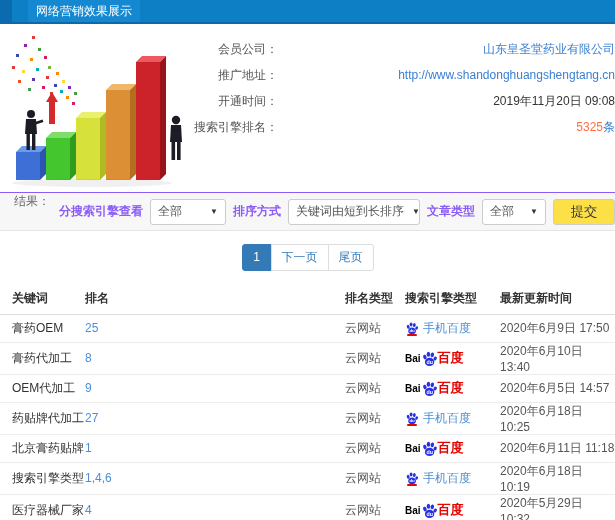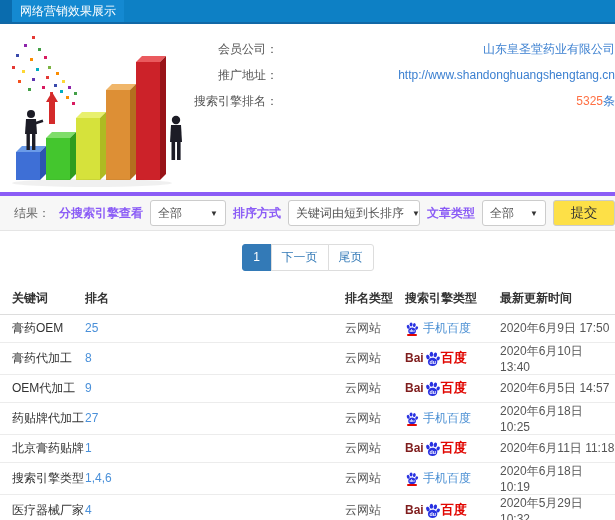--- a/index.html
+++ b/index.html
@@ -2,37 +2,37 @@
 <html><head>
 <meta charset="utf-8">
 <style>
   * { margin:0; padding:0; box-sizing:border-box; }
   html,body { width:615px; height:520px; overflow:hidden; background:#fff;
     font-family:"Liberation Sans","DejaVu Sans",sans-serif; font-size:12px; color:#333; }
 
   
   .topbar { position:relative; height:24px; background:#0d80c5; border-bottom:2px solid #1168a6; }
   .topbar::before { content:""; position:absolute; left:0; top:0; width:12px; height:22px; background:#0a6cae; }
-  .topbar .tab { position:absolute; left:12px; top:0; height:22px; line-height:22px;
+  .topbar .tab { position:absolute; left:28px; top:0; height:22px; line-height:22px;
     padding:0 8px; background:#1489d1; color:#fff; font-size:12px; }
 
   
   .top-section { display:flex; height:168px; }
   .illustration { width:190px; height:160px; margin:6px 0 0 2px; flex:0 0 auto; }
   .info-form { flex:1; padding-top:12px; }
   .info-row { height:26px; display:flex; align-items:center;justify-content:space-between; }
   .info-label { width:86px; text-align:right; color:#555; flex:0 0 auto; }
   .info-value { margin-left:10px; }
   a.link { color:#3a7fd0; text-decoration:none; }
   .rank-num { color:#ff7043; }
   .rank-suffix { color:#3a7fd0; }
 
   
-  .filter-bar { height:39px; background:#f7f7f7; border-top:4px solid #8b5cf6; border-bottom:1px solid #e5e5e5;
-    display:flex; align-items:center; padding-left:14px; }
+  .filter-bar { height:39px; background:#f7f7f7; border-top:1px solid #8b5cf6; border-bottom:1px solid #e5e5e5;
+    display:flex; padding-left:14px; }
   .result-label { color:#666; }
   .filter-right { margin-left:auto; display:flex; align-items:center; gap:7px; }
   .filter-label { font-weight:bold; color:#8b5cf6; white-space:nowrap; }
   .fake-select { height:26px; background:#fff; border:1px solid #ccc; border-radius:3px;
     display:flex; align-items:center; padding:0 7px; color:#555; white-space:nowrap; }
   .fake-select .arrow { margin-left:auto; padding-left:8px; font-size:8px; color:#333; }
   .sel-engine { width:76px; }
   .sel-sort  { width:132px; }
   .sel-article { width:64px; }
   .submit-btn { height:26px; min-width:62px; background:#fde047; border:1px solid #ccc; border-radius:3px;
@@ -55,21 +55,21 @@
   .col-engine { width:98px; } .col-time { width:120px; }
   th.c-kw, td.c-kw { padding-left:12px; color:#333; }
   td.c-kw { color:#333; }
   a.rank-link { color:#4a90d9; text-decoration:none; }
   td.c-time { padding-left:5px; } th.c-time { padding-left:5px; }
   th.c-engine, td.c-engine { padding-left:8px; }
   th.c-rtype, td.c-rtype { padding-left:8px; }
 
   
   .engine-box { display:flex; align-items:center; }
-  .bd-bai { color:#7f1d1d; font-weight:bold; font-size:12px; letter-spacing:0; }
+  .bd-bai { color:#000000; font-weight:bold; font-size:10px; letter-spacing:0; }
   .bd-du { color:#e10601; font-weight:bold; font-size:13px; }
   .mb-label { color:#4a8fd3; margin-left:4px; }
   .mb-icon { position:relative; display:inline-flex; flex-direction:column; align-items:center; }
   .mb-underline { width:10px; height:2px; background:#e10601; margin-top:-1px; border-radius:1px; }
 </style>
 </head>
 <body>
 
 <div class="topbar">
   <div class="tab">网络营销效果展示</div>
@@ -158,20 +158,24 @@
   <div class="info-form">
     <div class="info-row">
       <span class="info-label">会员公司：</span>
       <a class="link info-value" href="#">山东皇圣堂药业有限公司</a>
     </div>
     <div class="info-row">
       <span class="info-label">推广地址：</span>
       <a class="link info-value" href="#">http://www.shandonghuangshengtang.cn</a>
     </div>
     <div class="info-row">
+      <span class="info-label">开通时间：</span>
+      <span class="info-value">2019年11月20日 09:08</span>
+    </div>
+    <div class="info-row">
       <span class="info-label">搜索引擎排名：</span>
       <span class="info-value"><span class="rank-num">5325</span><span class="rank-suffix">条</span></span>
     </div>
   </div>
 </div>
 
 <div class="filter-bar">
   <span class="result-label">结果：</span>
   <div class="filter-right">
     <span class="filter-label">分搜索引擎查看</span>

